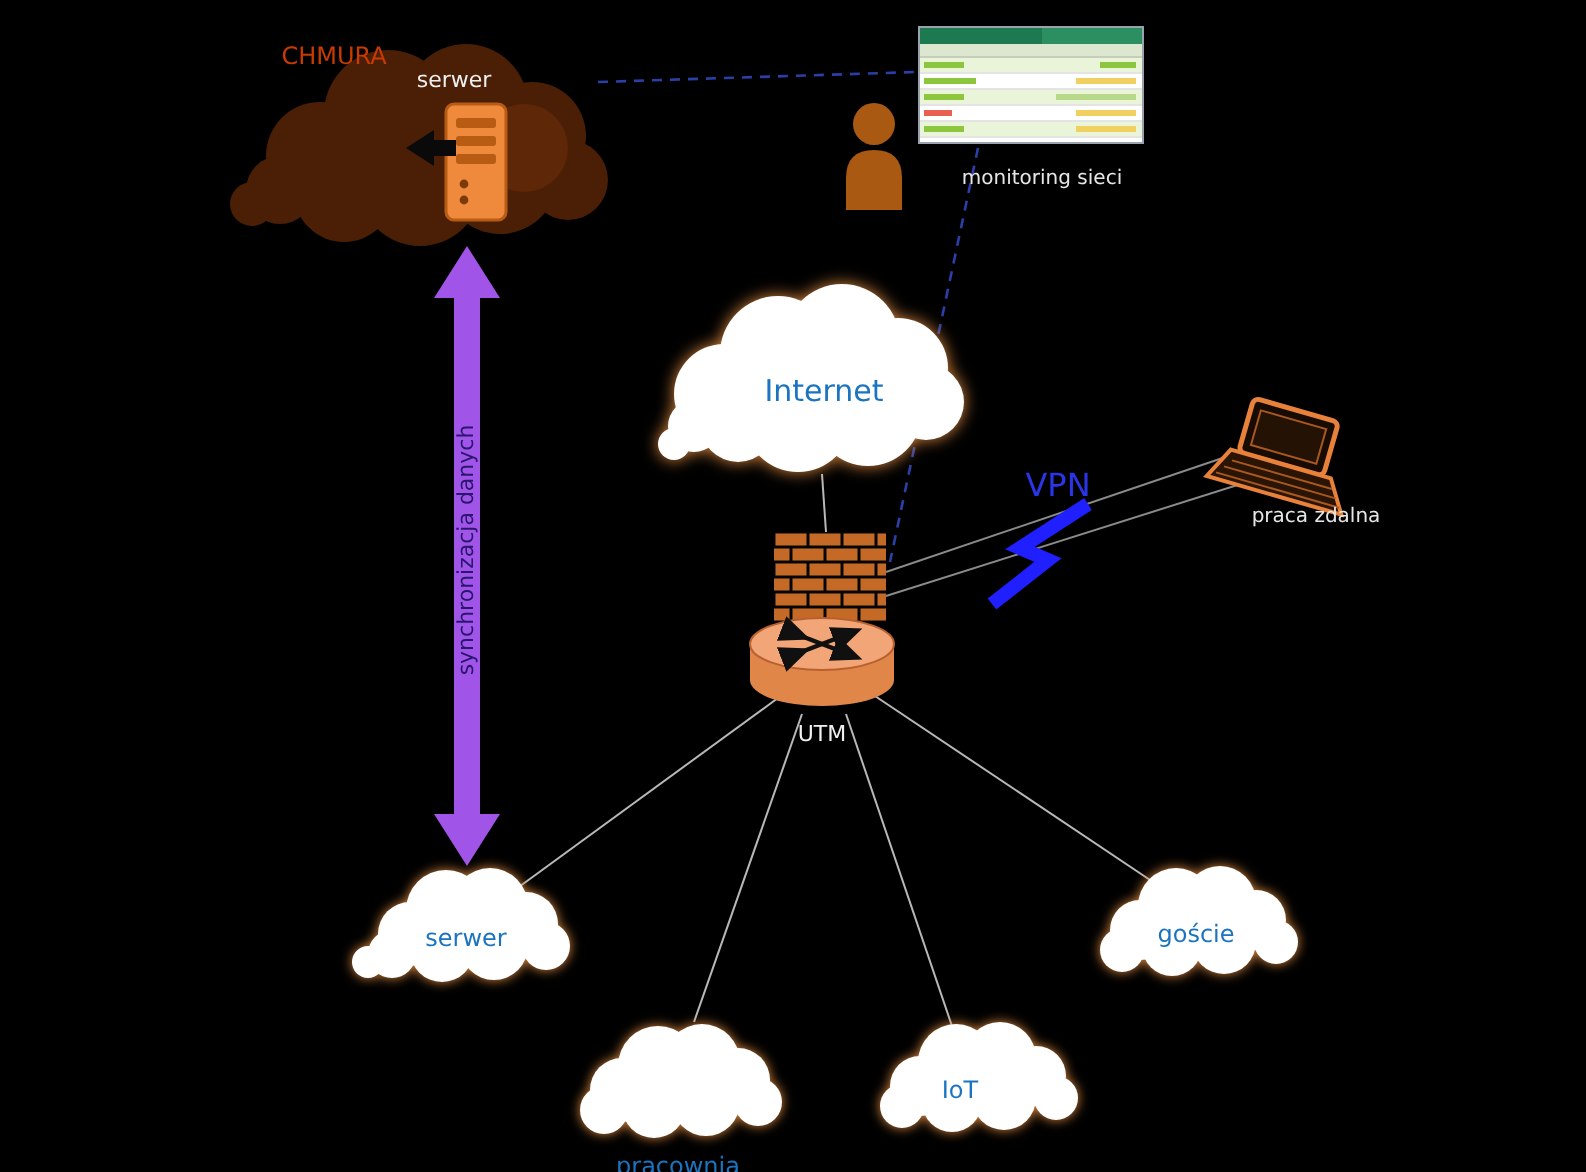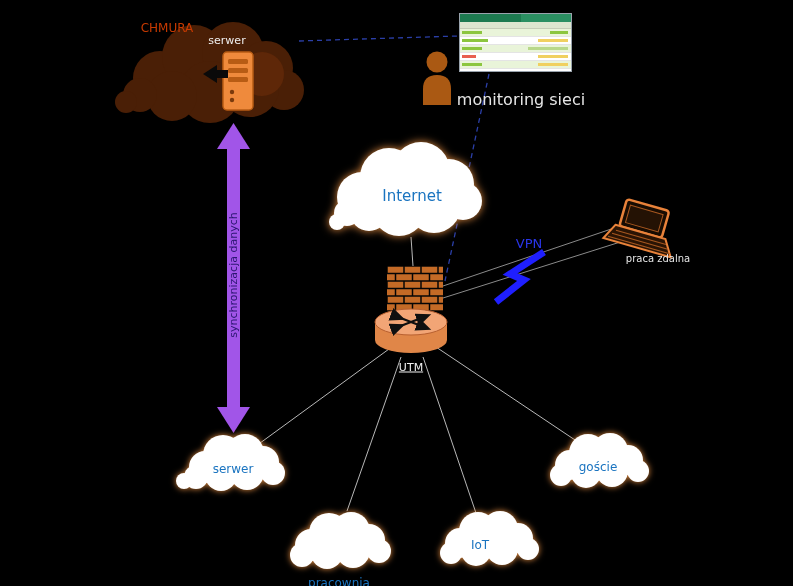--- a/index.html
+++ b/index.html
@@ -9,25 +9,25 @@
   }
   .scene { position:absolute; left:0; top:0; }
   .lbl {
     position:absolute; transform:translate(-50%,-50%);
     white-space:nowrap; line-height:1;
   }
   .lbl-chmura       { left:167px; top:28px;  color:#c83a00; font-size:12px; }
   .lbl-chmura-srv   { left:227px; top:40px;  color:#eeeeee; font-size:11px; }
   .lbl-sync         { left:233px; top:275px; color:#2a1670; font-size:11px;
                       transform:translate(-50%,-50%) rotate(-90deg); }
-  .lbl-monitoring   { left:521px; top:100px;  color:#e6e6e6; font-size:16px; }
+  .lbl-monitoring   { left:521px; top:90px;  color:#e6e6e6; font-size:10px; }
   .lbl-internet     { left:412px; top:196px; color:#1a74c0; font-size:15px; }
-  .lbl-vpn          { left:529px; top:243px; color:#2a35e8; font-size:13px; }
+  .lbl-vpn          { left:529px; top:243px; color:#2a35e8; font-size:16px; }
   .lbl-remote       { left:650px; top:259px; color:#e6e6e6; font-size:10px;padding-left:16px; }
-  .lbl-utm          { left:411px; top:367px; color:#f0f0f0; font-size:11px;text-decoration:underline; }
+  .lbl-utm          { left:411px; top:367px; color:#f0f0f0; font-size:11px; }
   .lbl-cloud        { color:#1a74c0; font-size:12px; }
   .lbl-c-serwer     { left:233px; top:469px; }
   .lbl-c-pracownia  { left:339px; top:547px;margin-top:36px; }
   .lbl-c-iot        { left:480px; top:545px; }
   .lbl-c-goscie     { left:598px; top:467px; }
 
   
   .monitor {
     position:absolute; left:459px; top:13px; width:113px; height:59px;
     background:#ffffff; border:1px solid #99a3ad; box-sizing:border-box; overflow:hidden;

